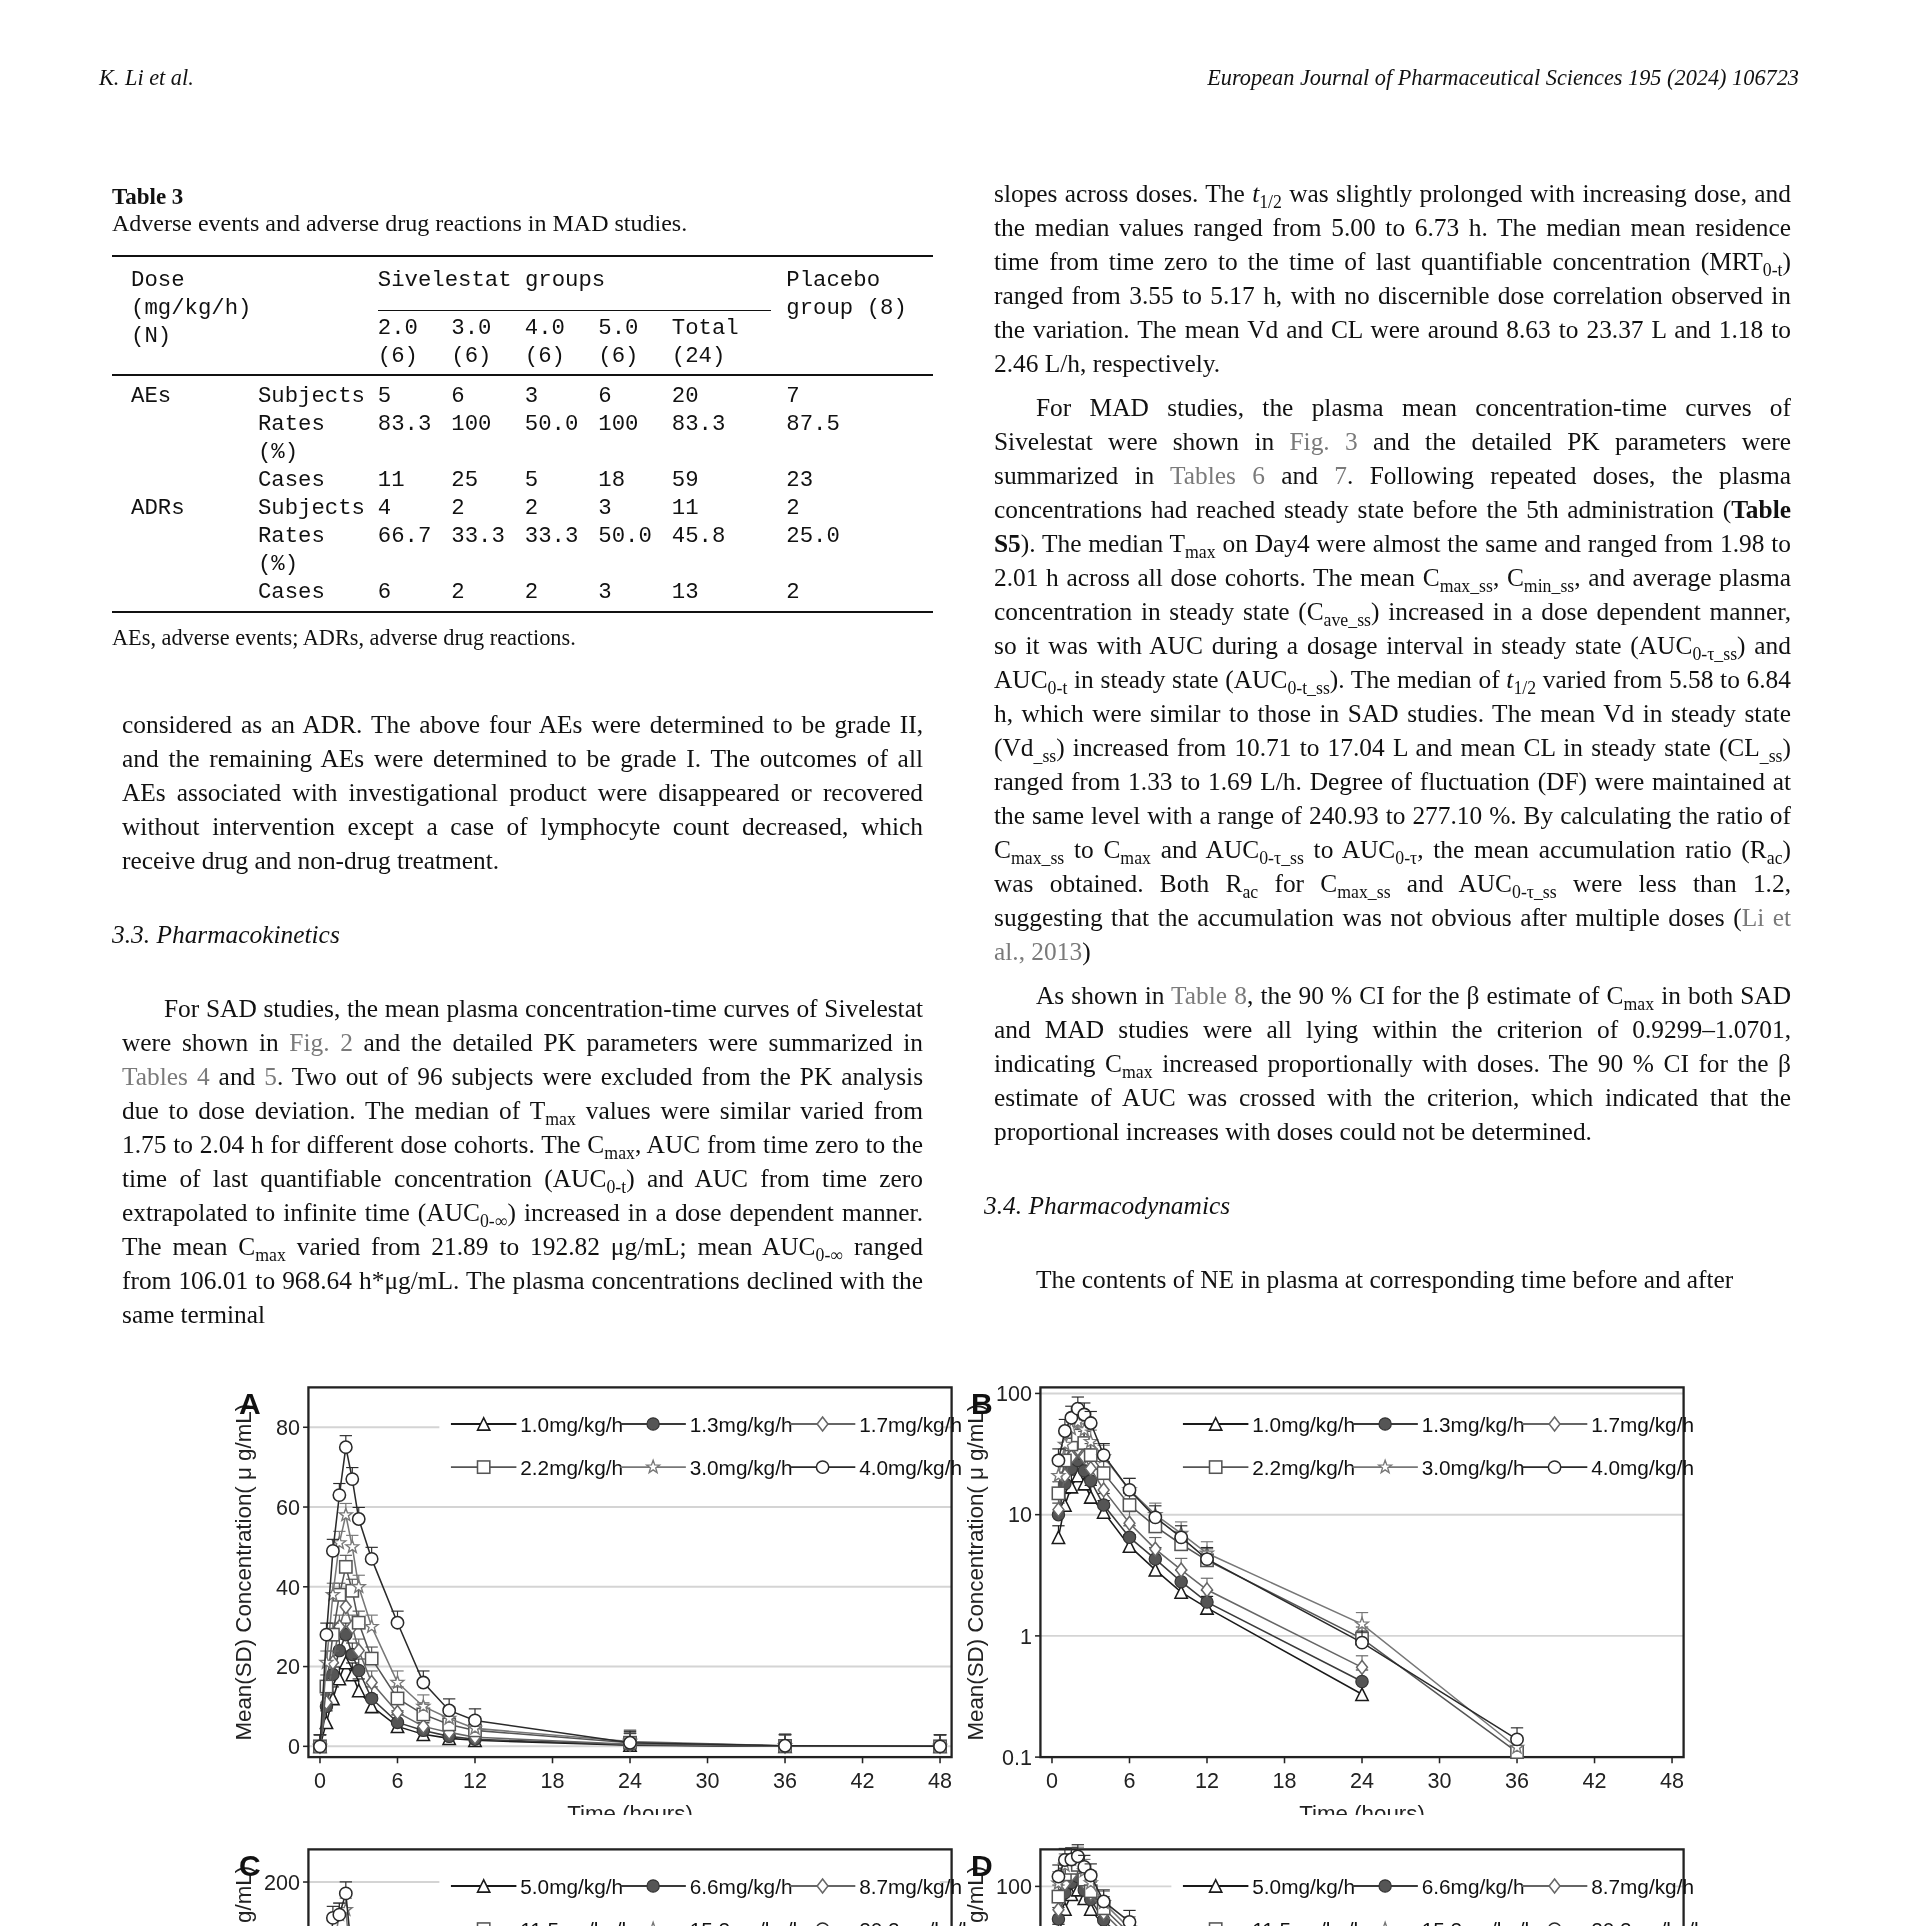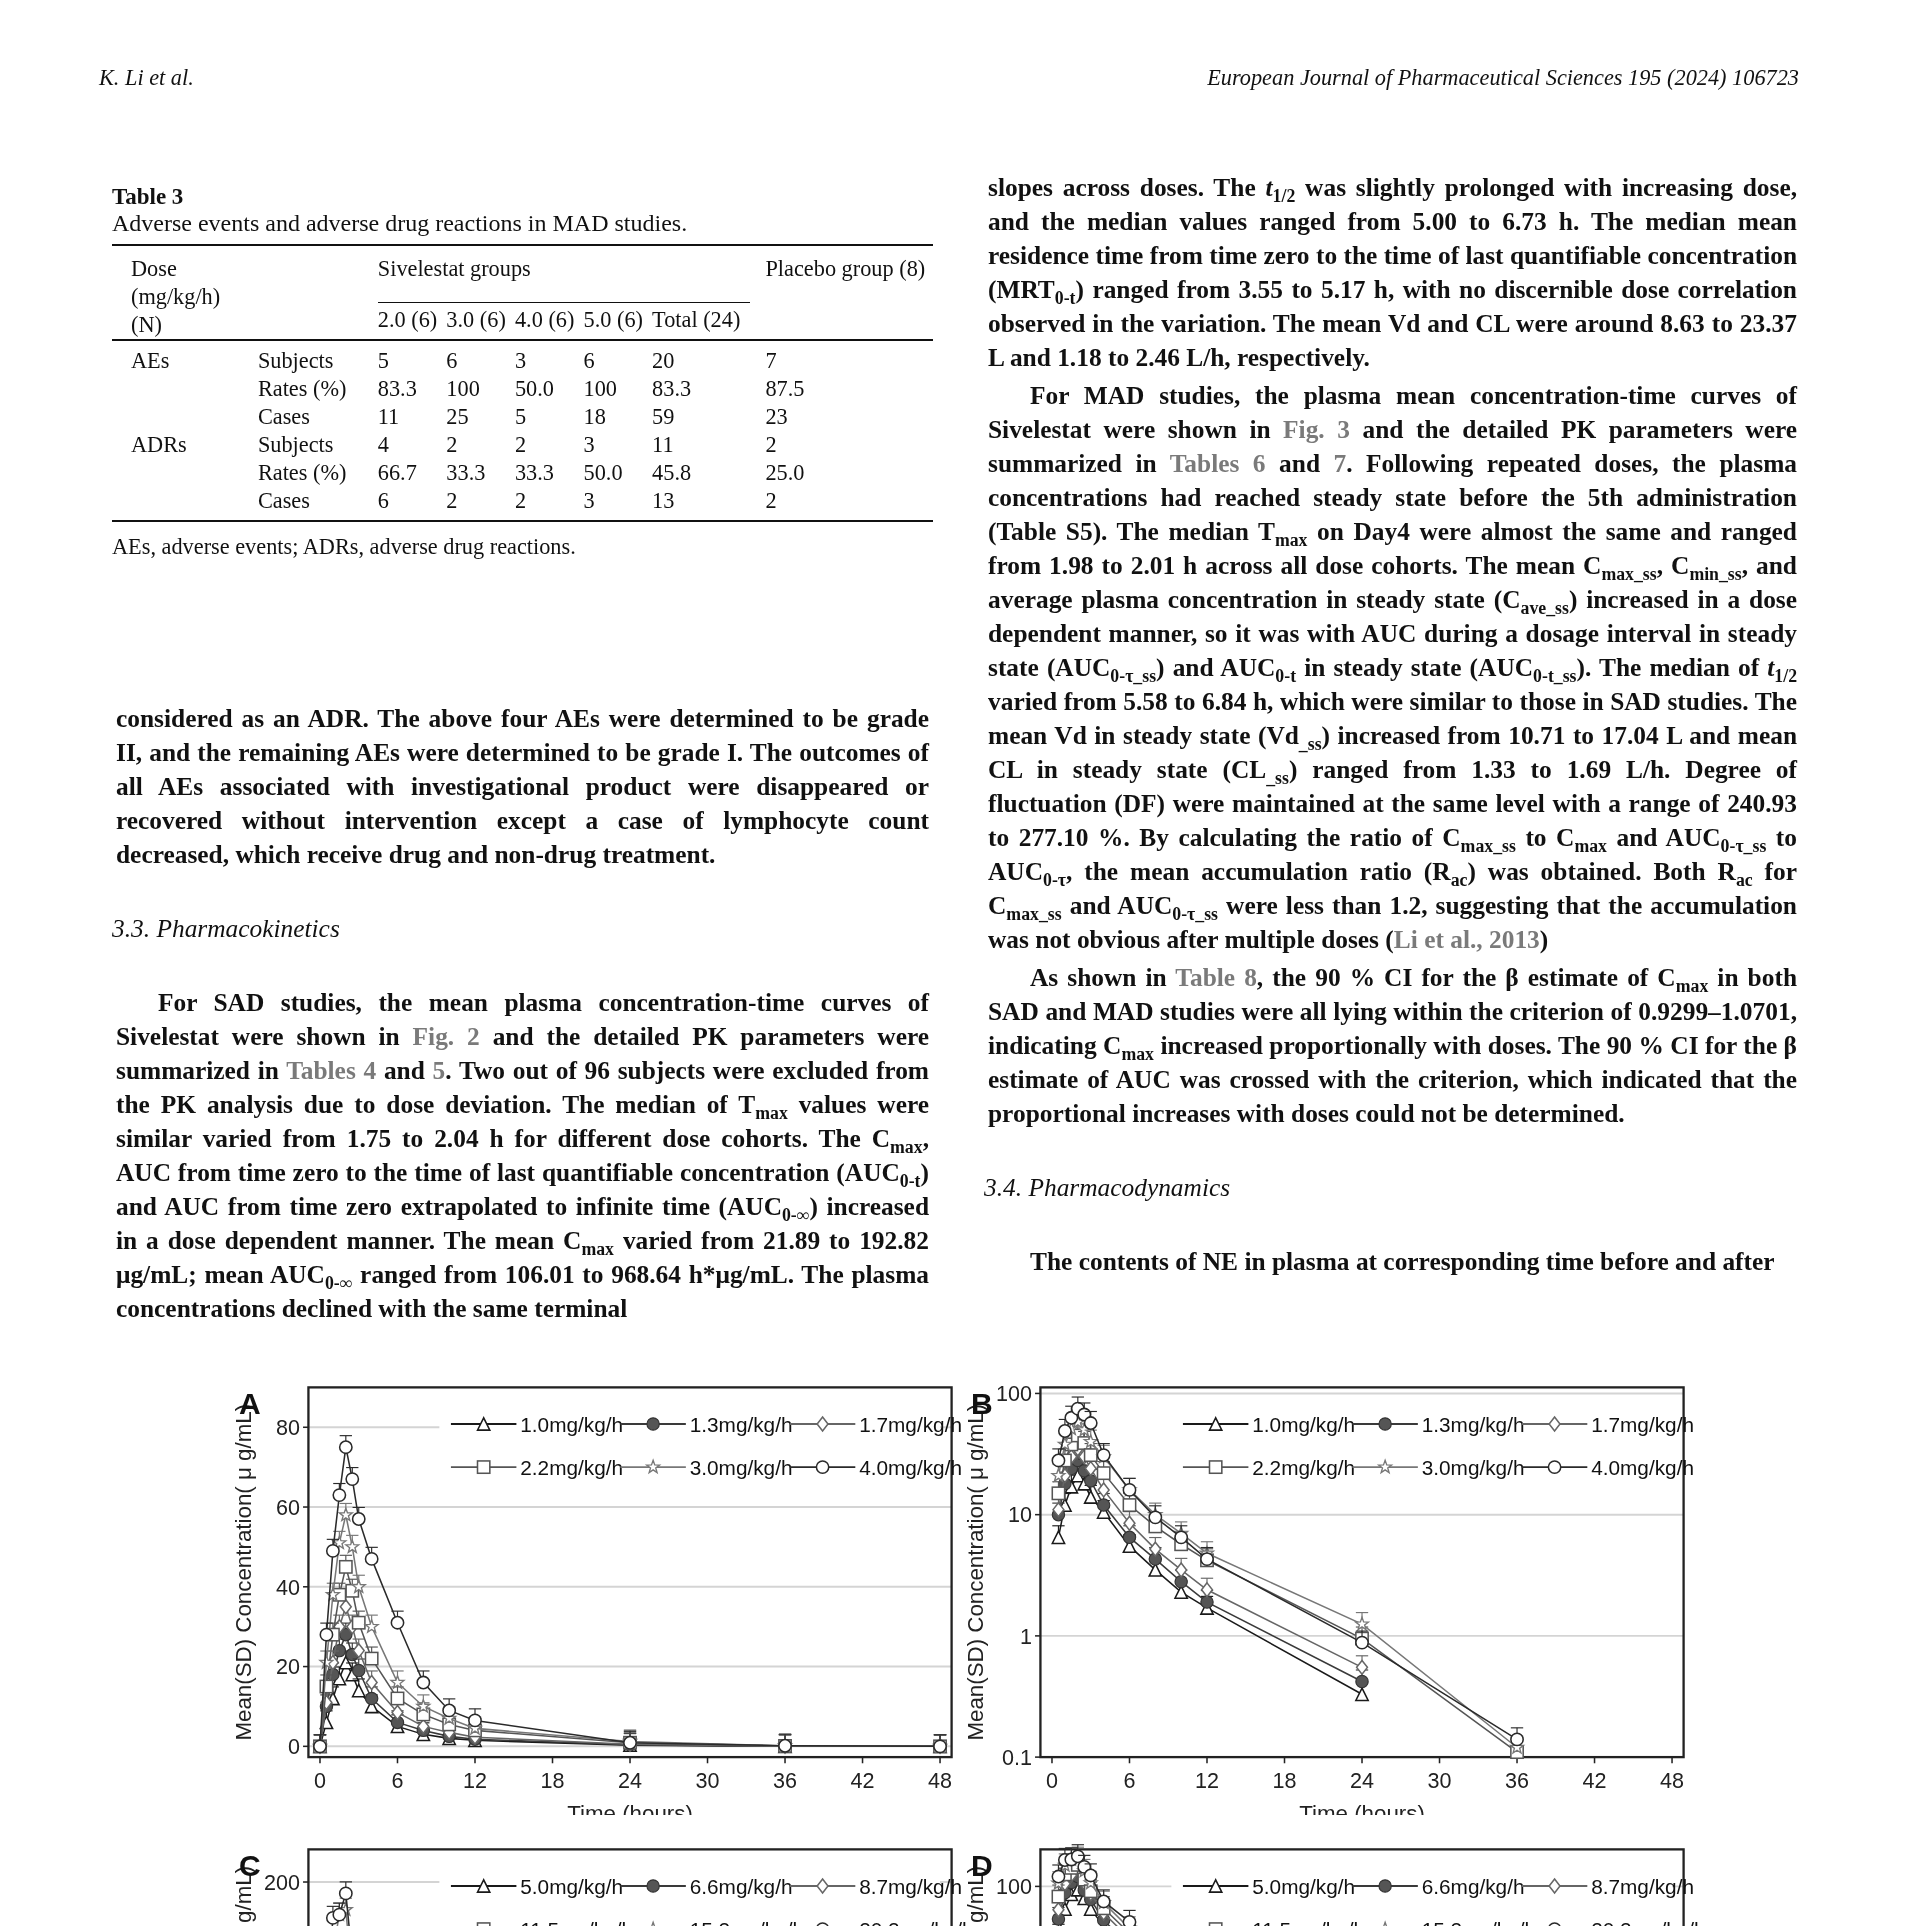--- a/index.html
+++ b/index.html
@@ -1,21 +1,21 @@
 <!DOCTYPE html>
 <html style="font-size:6.2px"><head>
 <meta charset="utf-8">
 <style>
   html, body { margin:0; padding:0; background:#ffffff; }
   body { width:1911px; height:2548px; position:relative; overflow:hidden;
          font-family:"Liberation Serif","DejaVu Serif",serif; color:#111; }
   .abs { position:absolute; }
   .hdr { font-size:22.3px; font-style:italic; top:65px; }
   .col { position:absolute; font-size:25.4px; line-height:34px; text-align:justify; }
-  .col p { margin:4px;font-weight:bold; }
+  .col p { margin:10px; }
   .ind { text-indent:42px; }
   .ref { color:#7a7a7a; }
   .sec { font-style:italic; font-size:25.4px; }
   sub { font-size:0.7em; line-height:0; }
   table.t3 { border-collapse:collapse; font-size:22.3px; line-height:28px; }
   table.t3 td { vertical-align:top; padding:0 3.9px 0 0; }
   .t3title { font-weight:bold; font-size:23px; }
   .t3cap { font-size:24px; }
   .rule-thick { border-top:2.7px solid #111; }
   .fig-panel { position:absolute; }
@@ -23,21 +23,21 @@
 </style>
 </head>
 <body>
 
 <div class="abs hdr" style="left:99px;">K. Li et al.</div>
 <div class="abs hdr" style="right:112px;">European Journal of Pharmaceutical Sciences 195 (2024) 106723</div>
 
 <div class="abs" style="left:112px; top:184px; width:821px;">
   <div class="t3title">Table 3</div>
   <div class="t3cap">Adverse events and adverse drug reactions in MAD studies.</div>
-  <table class="t3" style="width:100%; margin-top:7px;">
+  <table class="t3" style="width:100%; margin-top:18px;font-family:Liberation Mono, monospace;">
     <tbody>
         <tr class="rule-thick">
       <td rowspan="2" style="width:123px; padding-left:19px; padding-top:9.2px; white-space:normal;">Dose (mg/kg/h) (N)</td>
       <td rowspan="2" style="width:116px;"></td>
       <td colspan="5" style="padding-top:9.2px; padding-bottom:16px; border-bottom:1.9px solid #111;">Sivelestat groups</td>
       <td rowspan="2" style="padding-top:9.2px; padding-left:15.4px;">Placebo group (8)</td>
     </tr>
     <tr>
       <td style="padding:3.1px 7.7px 3.9px 0;">2.0 (6)</td>
       <td style="padding:3.1px 7.7px 3.9px 0;">3.0 (6)</td>

